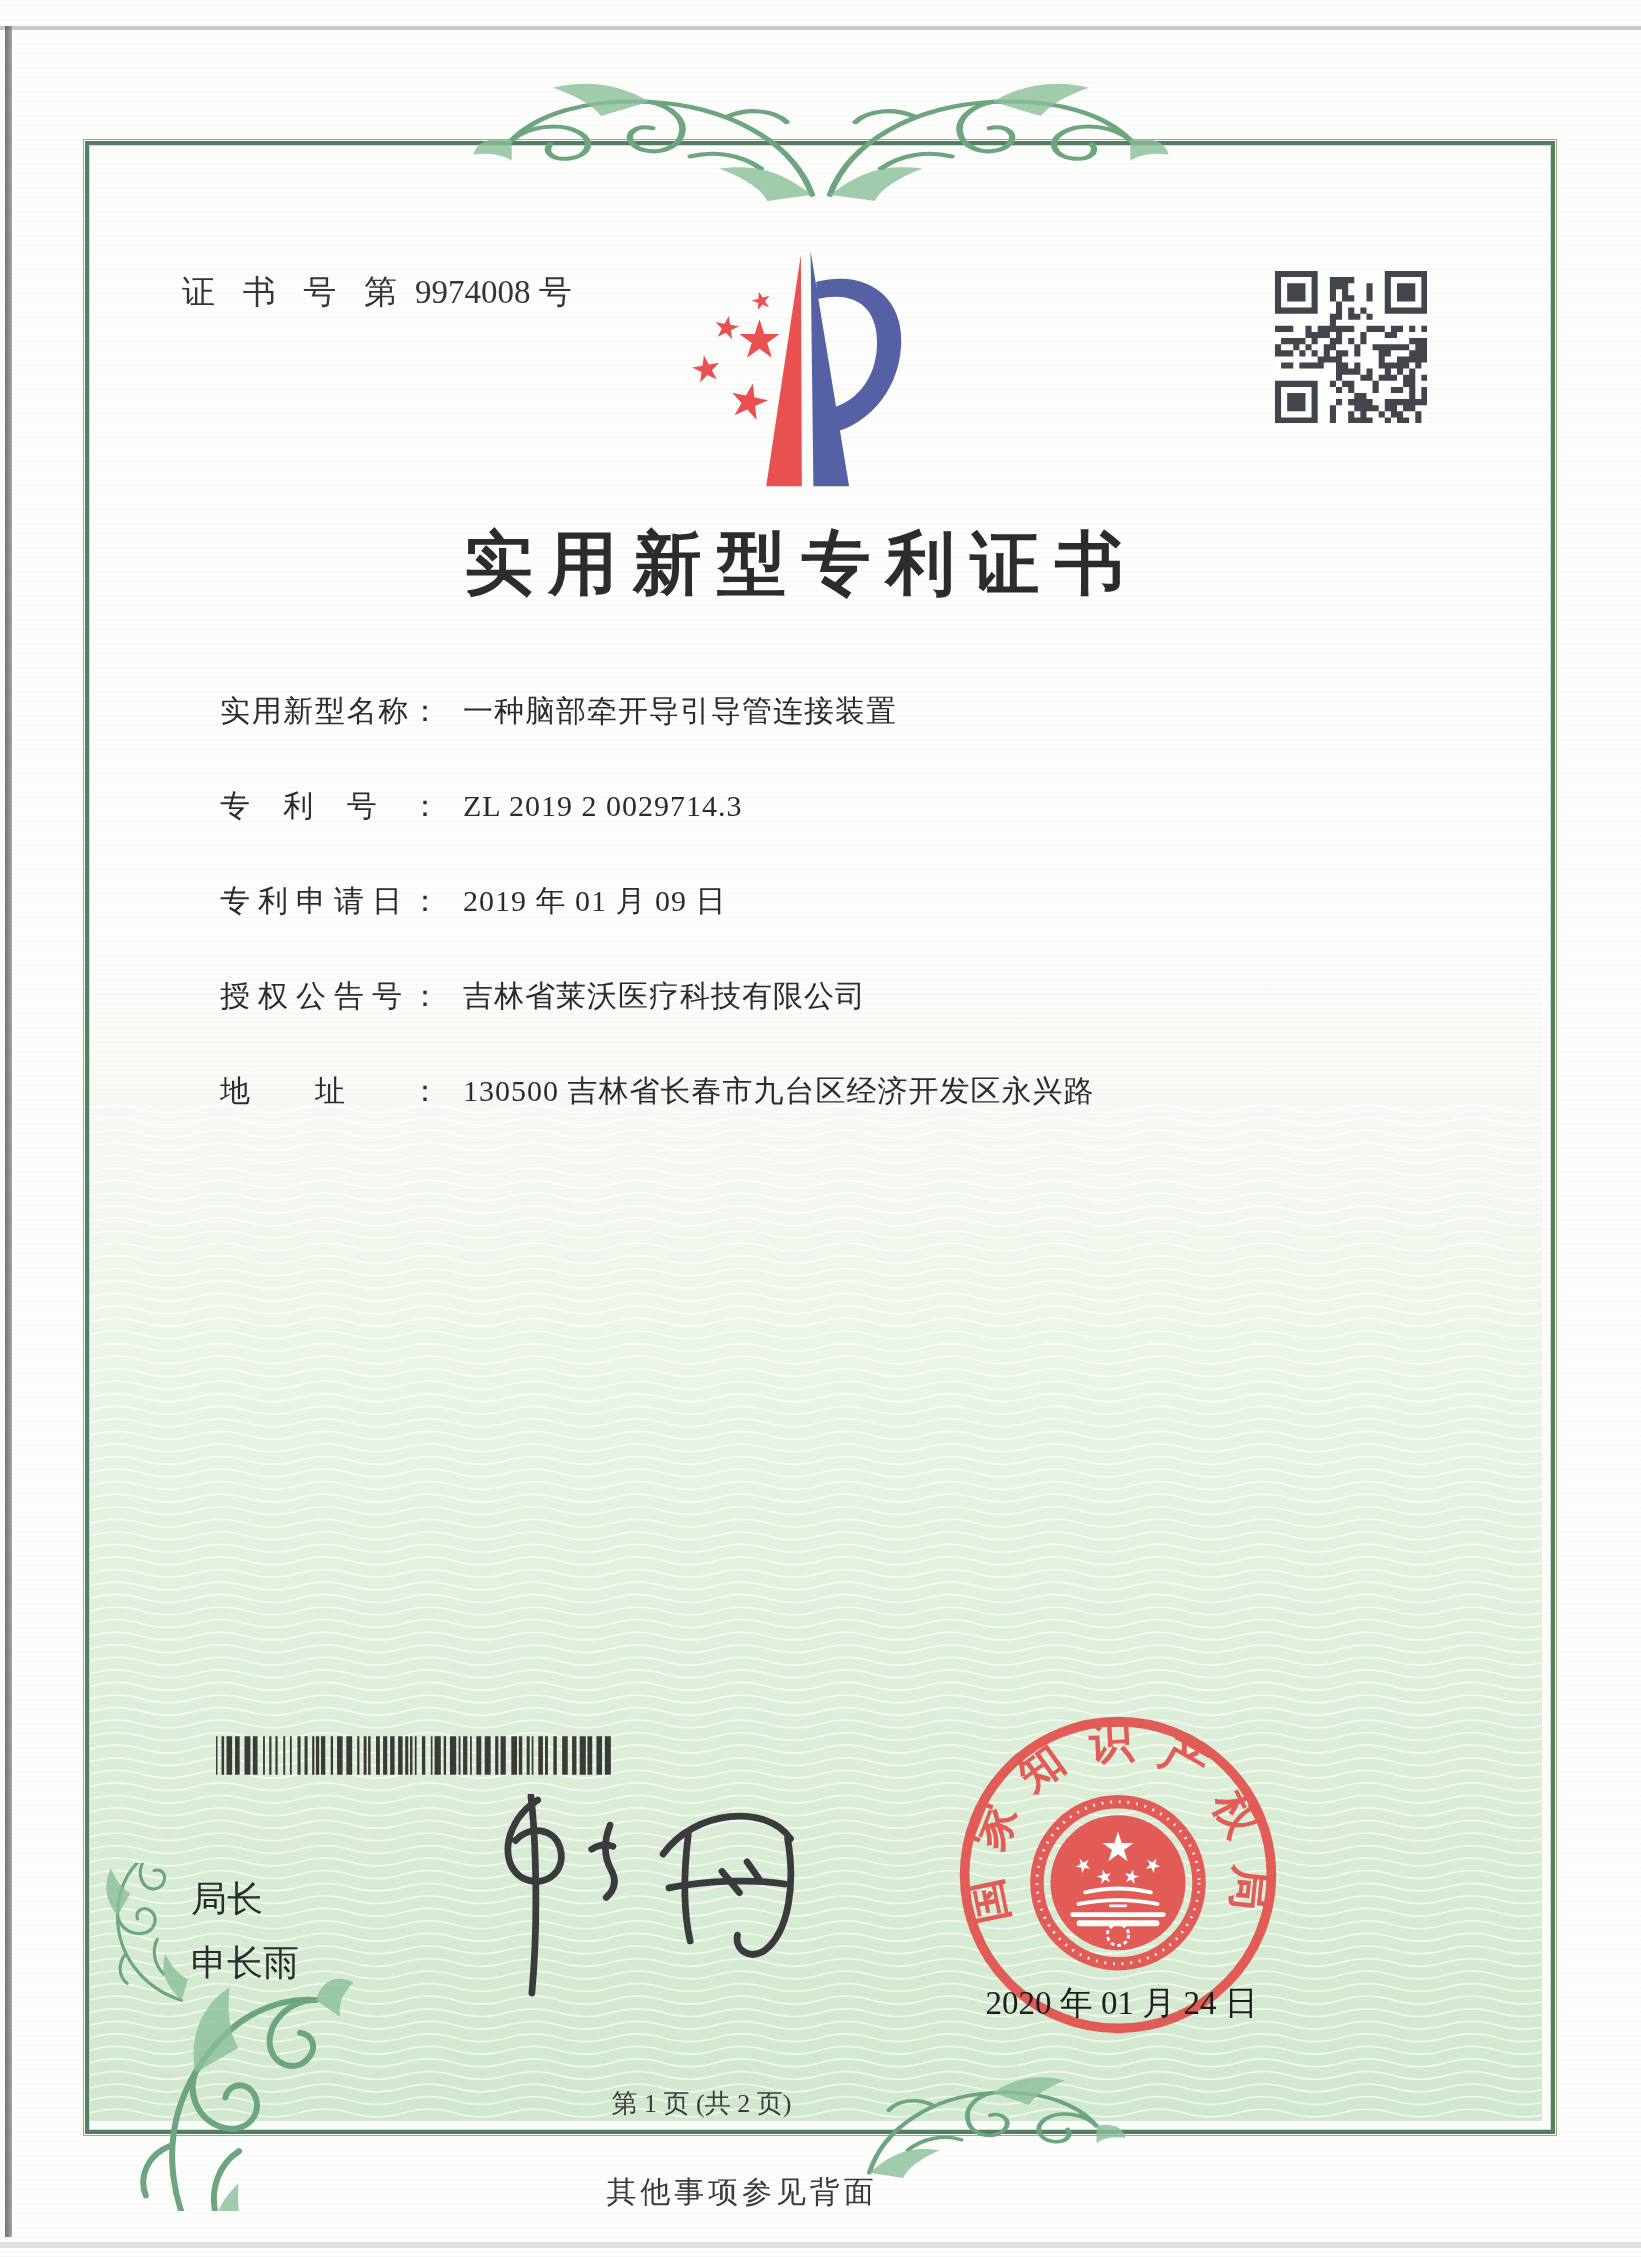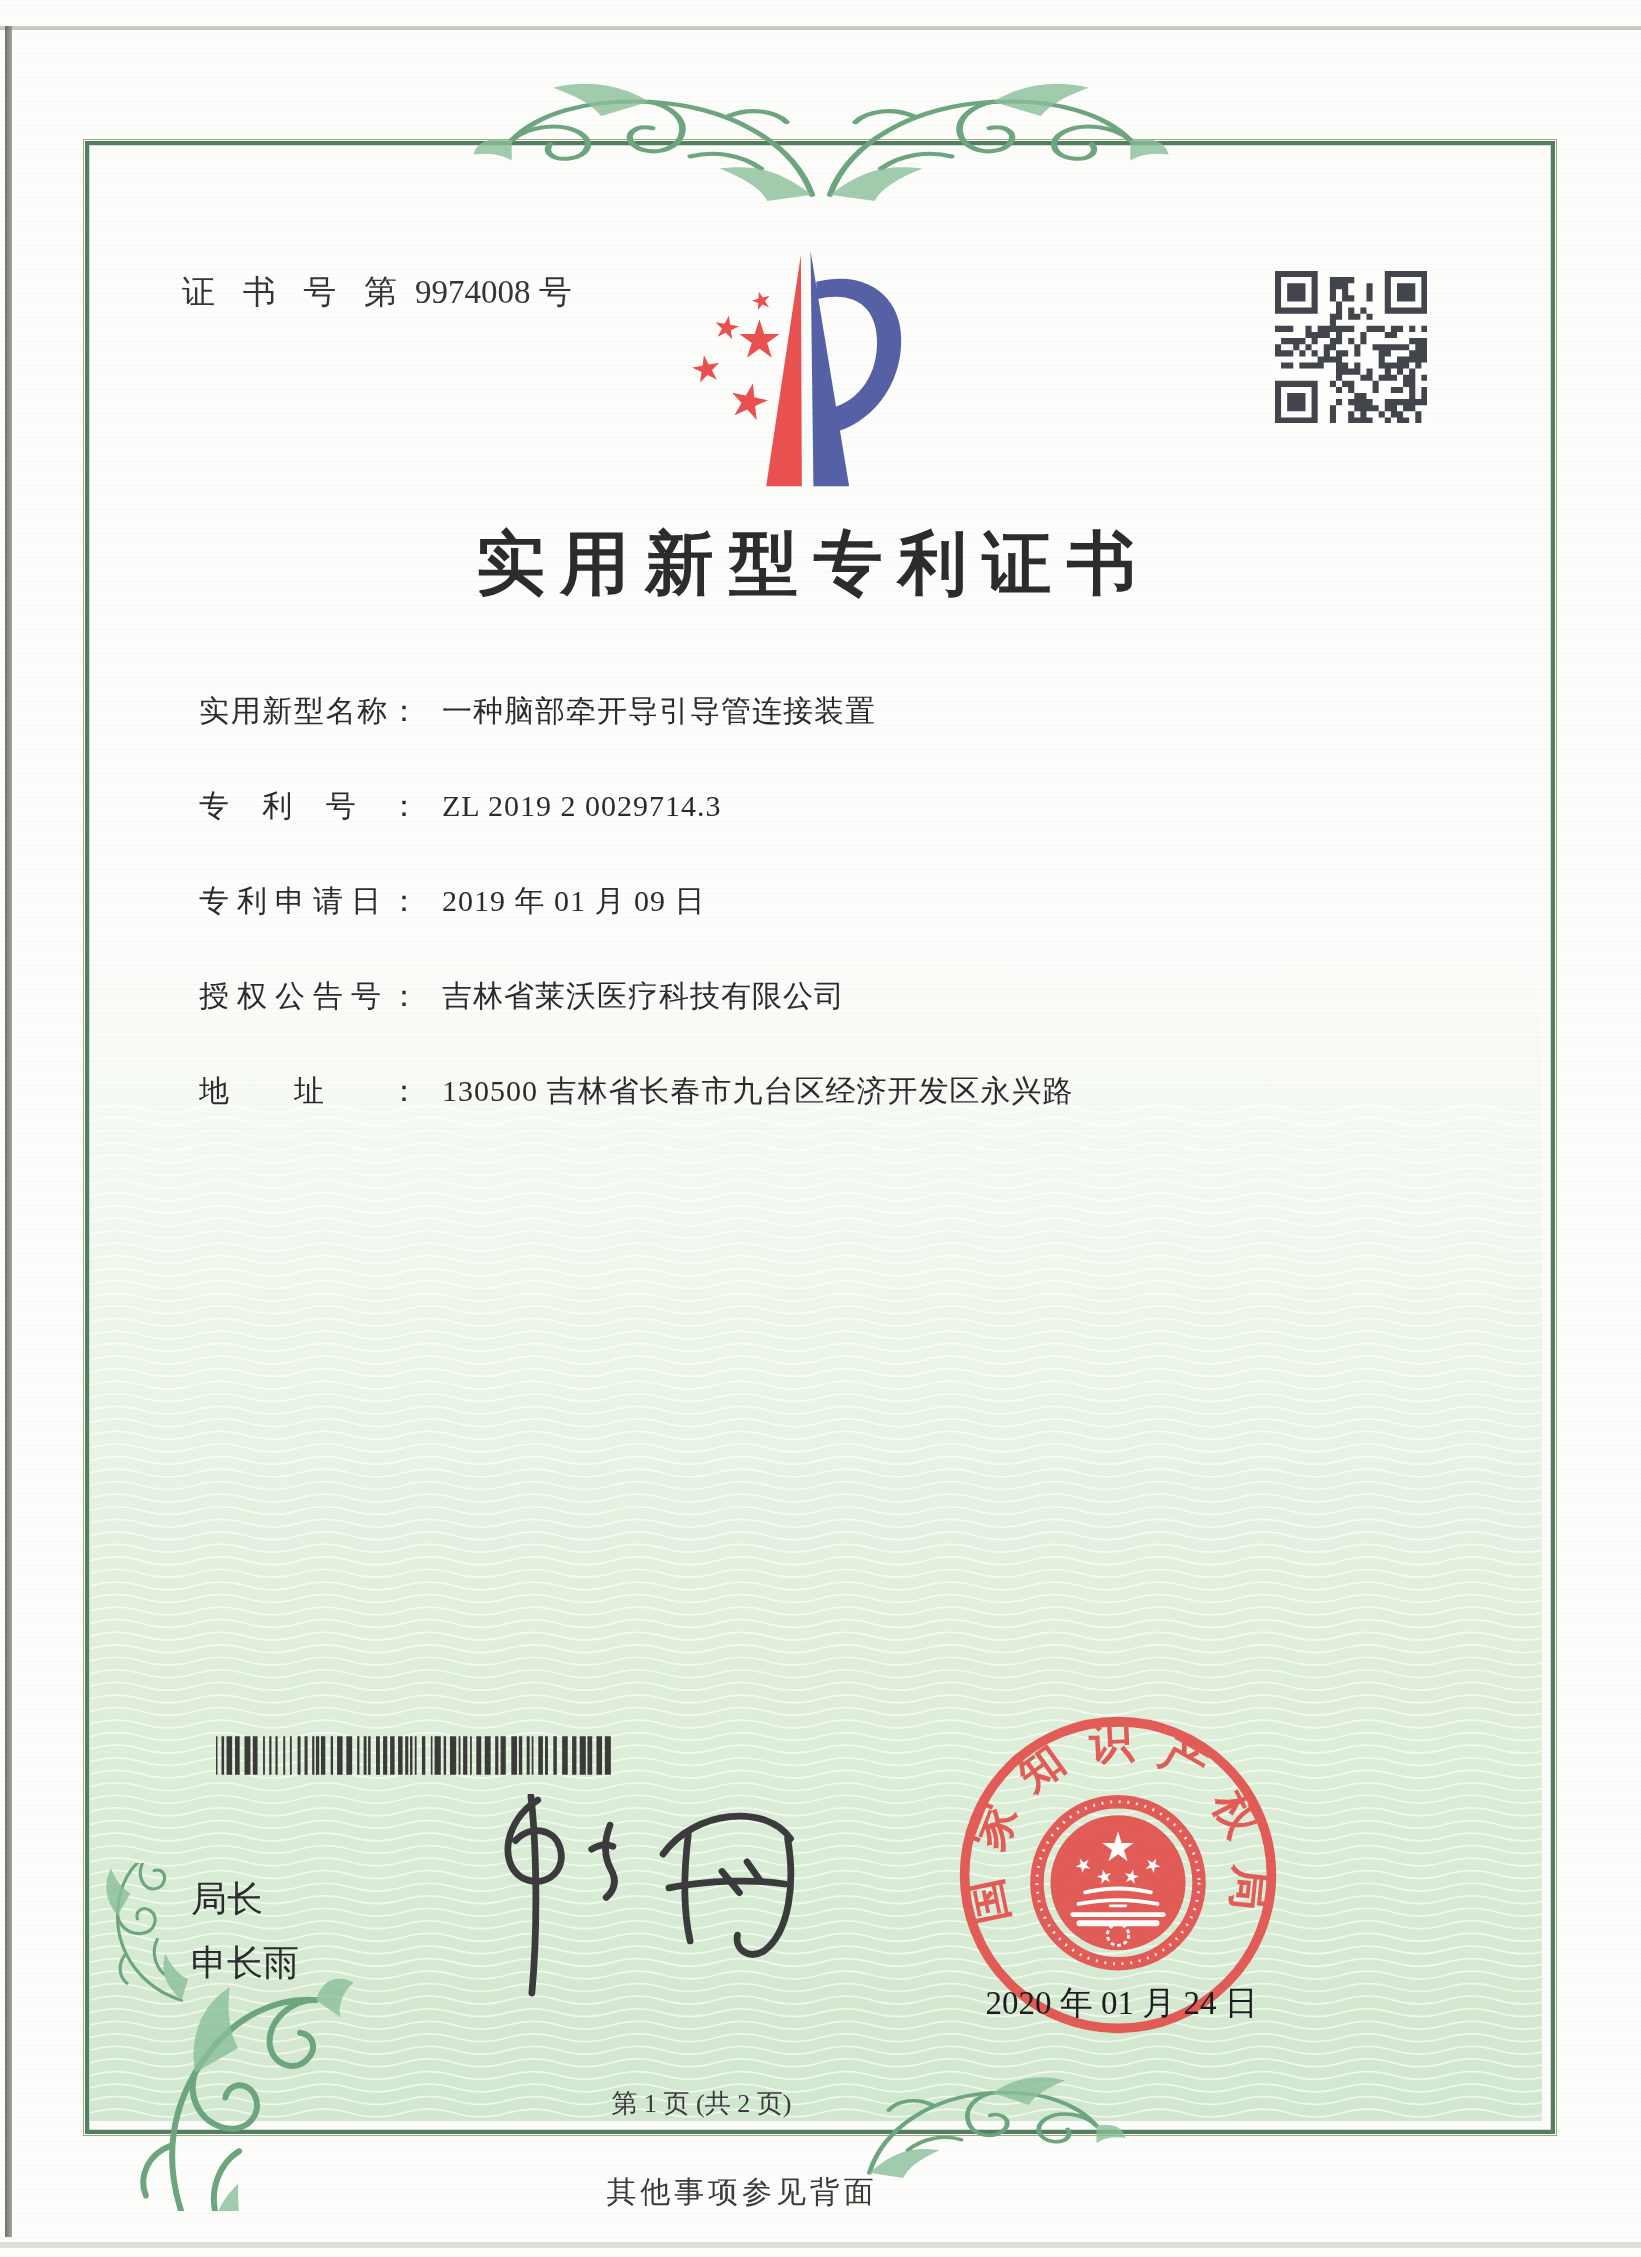--- a/index.html
+++ b/index.html
@@ -8,22 +8,22 @@
   .page-texture{position:absolute;inset:0;background:repeating-linear-gradient(180deg,rgba(120,130,110,.035) 0 1px,transparent 1px 4.8px);pointer-events:none;}
   .edge-top{position:absolute;left:0;top:27;width:1641px;height:3.9px;background:#9aa096;opacity:.55;top:26px;}
   .edge-left{position:absolute;left:4.8px;top:26px;width:6.8px;height:2211px;background:linear-gradient(90deg,#4c4f49,#8d9188);opacity:.8;}
   .edge-bottom{position:absolute;left:0;top:2242px;width:1641px;height:5.8px;background:#c9cec4;opacity:.6;}
   .frame{position:absolute;left:85px;top:141px;width:1462px;height:1985px;border:4.8px solid #517f60;outline:1.9px solid #a3a878;outline-offset:1px;box-shadow:inset 0 0 0 1px rgba(81,127,96,.25);}
   .tint{position:absolute;left:90px;top:146px;width:1452px;height:1975px;background:linear-gradient(180deg,rgba(236,245,233,0) 0%,rgba(236,245,233,0) 40%,rgba(236,245,233,.55) 52%,#e4f1e0 70%,#d8ebd4 88%,#d2e7cf 100%);}
   .waves-wrap{position:absolute;left:90px;top:1101px;width:1452px;height:1021px;overflow:hidden;}
   .orn{position:absolute;pointer-events:none;}
   .cert-no{position:absolute;left:182px;top:270px;font-size:33px;color:#34343a;}
   .cert-no .sp{letter-spacing:9.7px;}
-  .title{position:absolute;left:0;top:518px;width:1603px;text-align:center;font-size:69px;font-weight:bold;letter-spacing:15.4px;color:#2c2c2f;padding-left:12px;}
-  .fields{position:absolute;left:199px;top:691px;width:1246px;font-size:30px;color:#2b2b2e;}
+  .title{position:absolute;left:0;top:518px;width:1603px;text-align:center;font-size:69px;font-weight:bold;letter-spacing:15.4px;color:#2c2c2f;}
+  .fields{position:absolute;left:220px;top:691px;width:1246px;font-size:30px;color:#2b2b2e;}
   .frow{height:95px;position:relative;}
   .f-label{display:inline-block;width:220px;text-align:justify;text-align-last:justify;}
   .f-value{margin-left:23px;letter-spacing:1px;}
   .grant2{position:absolute;left:597px;top:0;}
   .body-text{position:absolute;left:182px;top:1332px;width:1251px;font-size:29px;line-height:45px;color:#262628;text-align:justify;}
   .body-text p{margin:0;text-indent:2em;}
   .director{position:absolute;left:191px;top:1867px;font-size:36px;color:#2b2b2d;line-height:64px;}
   .sig{position:absolute;left:446px;top:1794px;}
   .seal{position:absolute;left:954px;top:1711px;}
   .seal-date{position:absolute;left:967px;top:1981px;width:309px;text-align:center;font-size:33px;color:#1d1d1f;z-index:5;}

